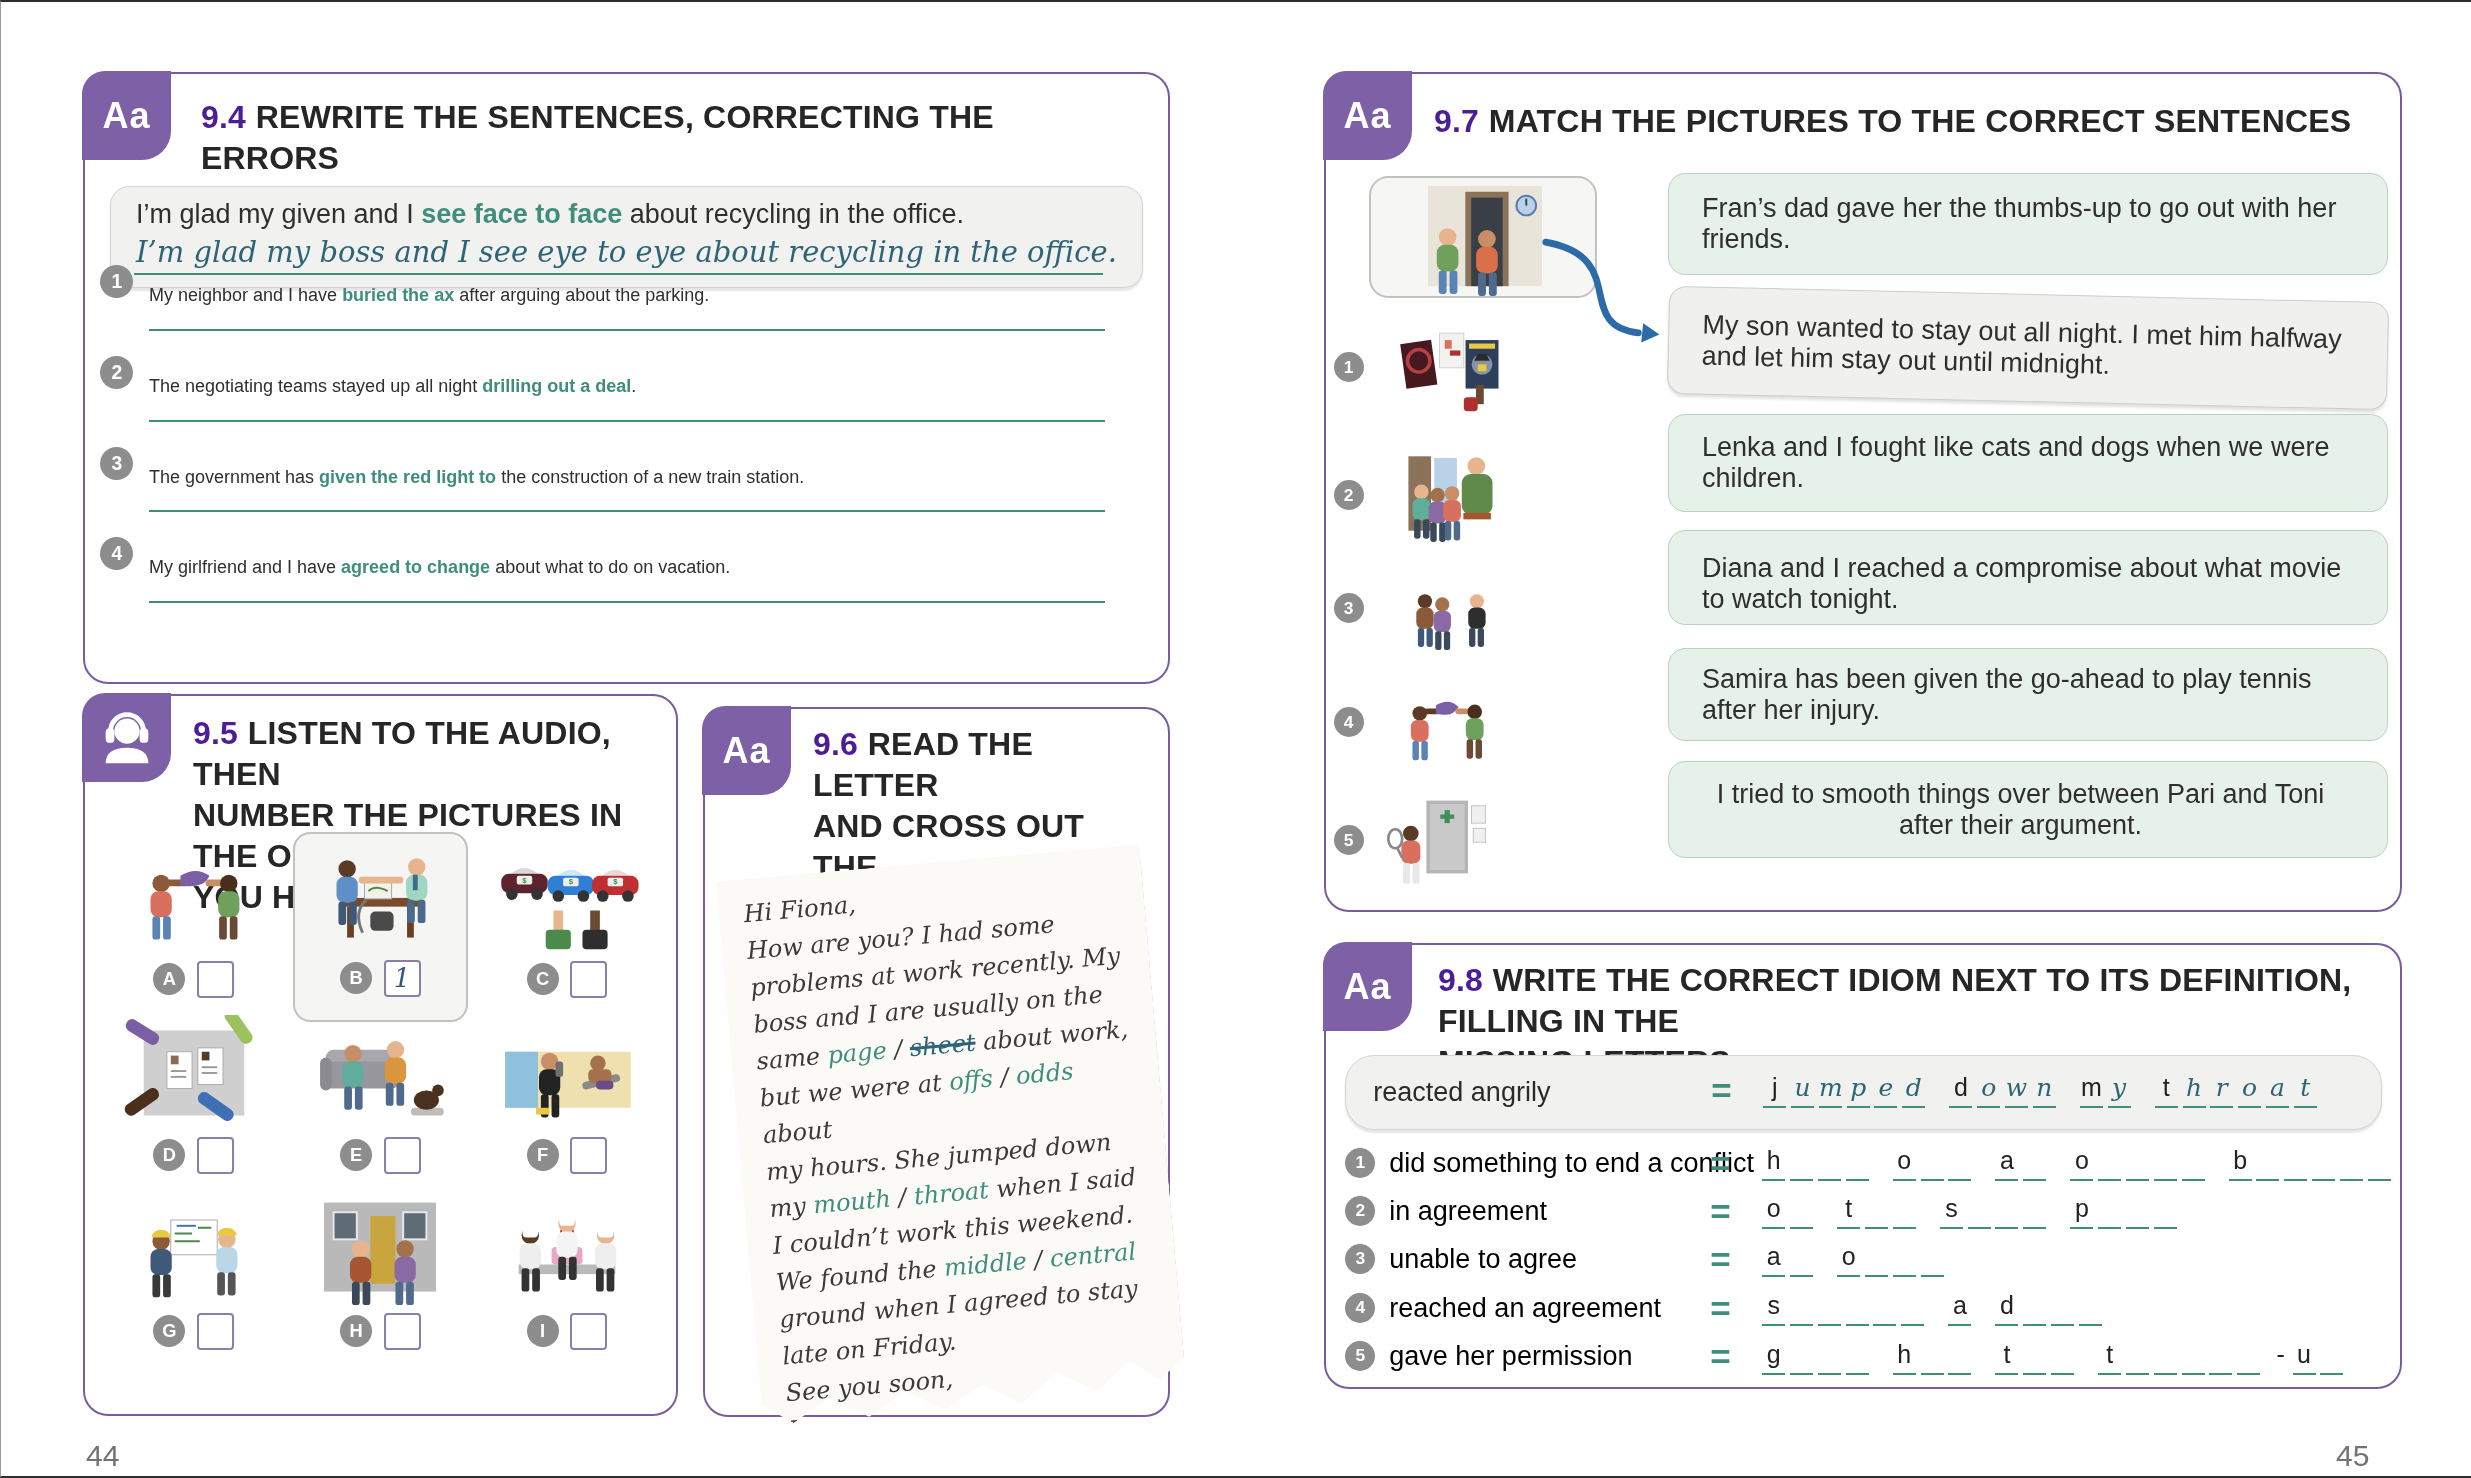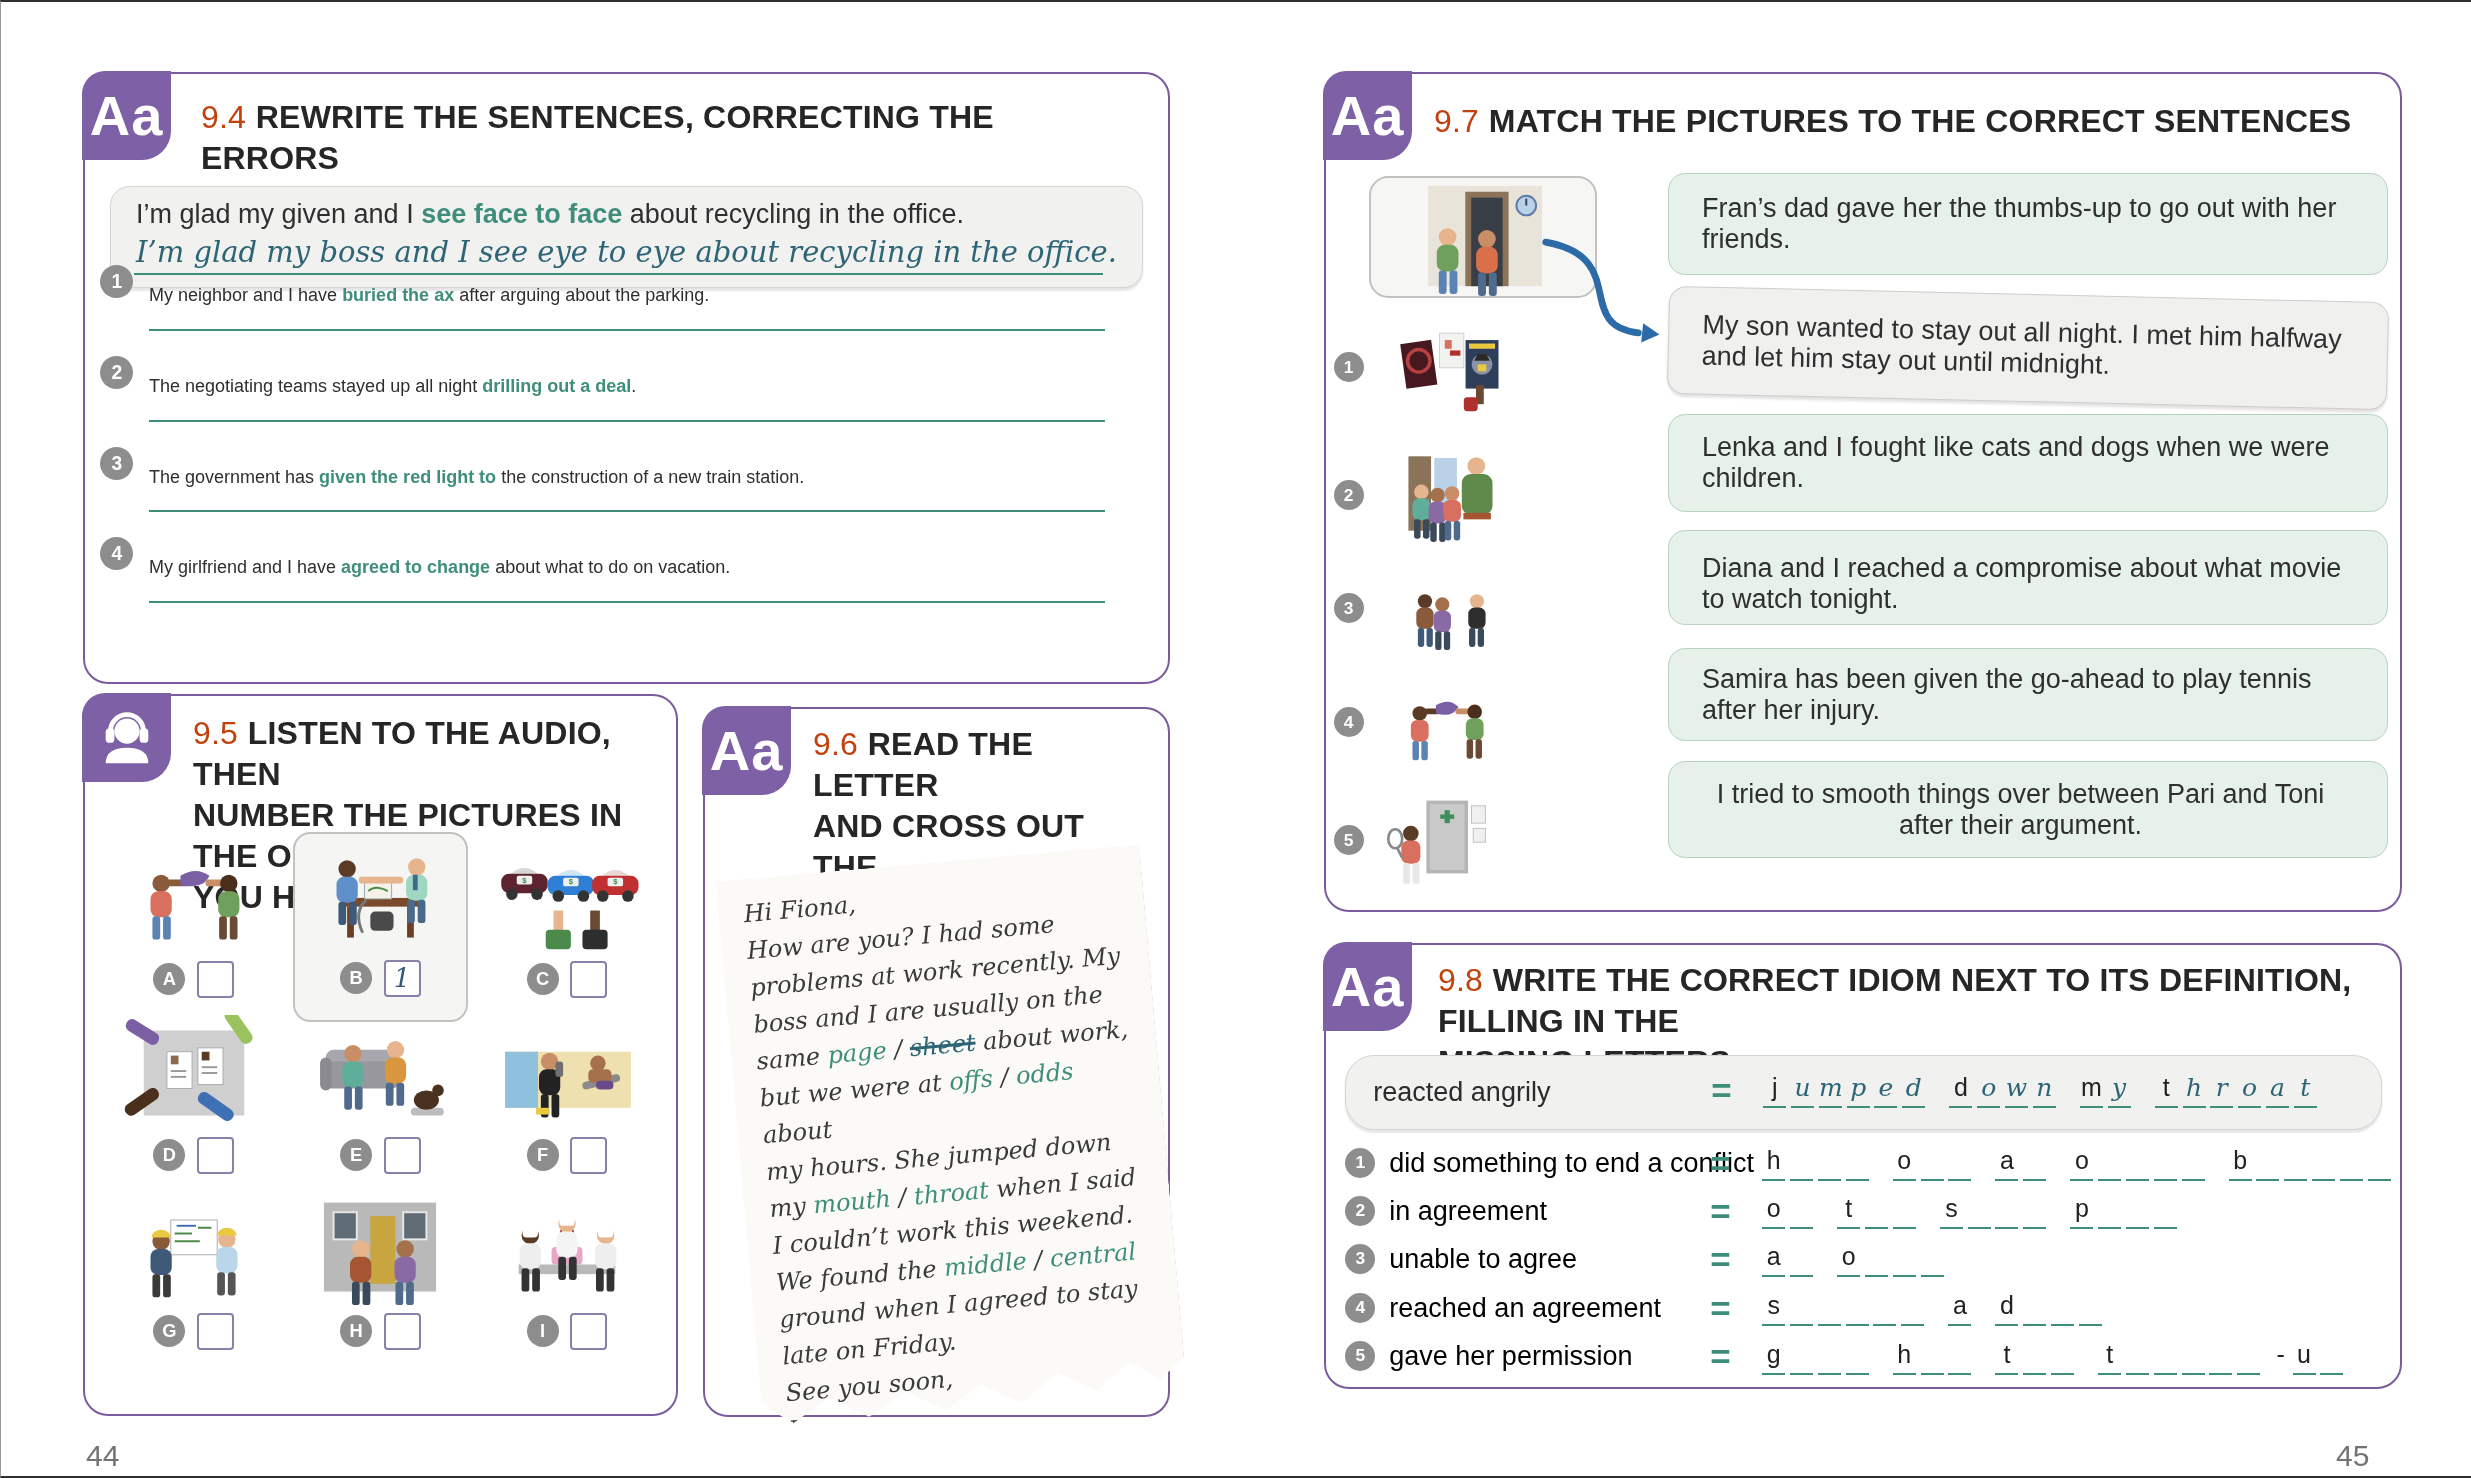--- a/index.html
+++ b/index.html
@@ -3,23 +3,23 @@
 <meta charset="utf-8">
 <style>
   html,body{margin:0;padding:0;background:#ffffff;}
   .canvas{position:relative;width:2472px;height:1478px;background:#fff;
     border-top:2.9px solid #2f2f2f;border-bottom:2.9px solid #2f2f2f;
     border-left:1.9px solid #9a9a9a;border-right:1.9px solid #9a9a9a;
     box-sizing:border-box;font-family:"Liberation Sans",sans-serif;color:#2b2b2b;overflow:hidden;}
   .panel{position:absolute;border:2.9px solid #7a5b9e;border-radius:25px;background:#fff;}
   .tab{position:absolute;top:-2.9px;left:-2.9px;width:89px;height:89px;background:#7d60a5;
     border-radius:23px 0 29px 0;display:flex;align-items:center;justify-content:center;}
-  .tab .aa{color:#fff;font-weight:bold;font-size:56px;letter-spacing:1px;}
+  .tab .aa{color:#fff;font-weight:bold;font-size:36px;letter-spacing:1px;}
   .title{position:absolute;font-size:32px;font-weight:bold;color:#262626;letter-spacing:0.2px;line-height:1.28;margin:0;}
-  .num{color:#c2410c;font-weight:normal;margin-right:9.7px;}
+  .num{color:#4c1d95;font-weight:bold;margin-right:9.7px;}
   .exbox{position:absolute;background:#f1f1ef;border:1.9px solid #d4d4d0;border-radius:19.3px;box-shadow:0 2.9px 1.9px rgba(0,0,0,.10);}
   .sentence{font-size:27px;color:#2f2f2f;margin:0;}
   .hl{color:#3f8e7b;font-weight:bold;}
   .hand{font-family:"DejaVu Serif",serif;font-style:italic;color:#2d6577;}
   .circle{position:absolute;width:33px;height:33px;background:#8d8d8d;color:#fff;border-radius:50%;
     display:flex;align-items:center;justify-content:center;font-weight:bold;font-size:19.3px;}
   .itemtext{position:absolute;font-size:18px;color:#2f2f2f;}
   .writeline{position:absolute;border-bottom:2.9px solid #3f8e7b;height:0;}
   .greenbox{position:absolute;background:#e6f1e9;border:1.9px solid #b8d2c0;border-radius:17.4px;
     display:flex;align-items:center;padding:0 33px;font-size:27px;color:#2f2f2f;box-sizing:border-box;}

